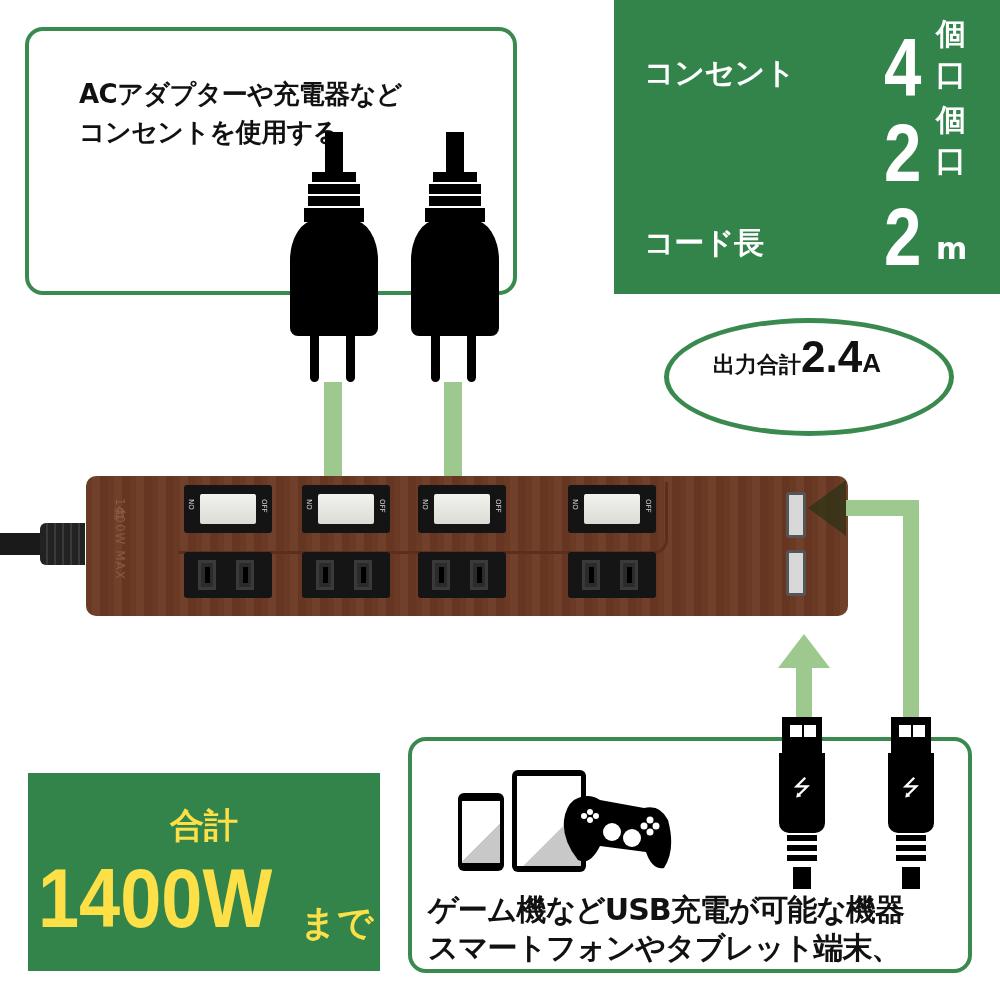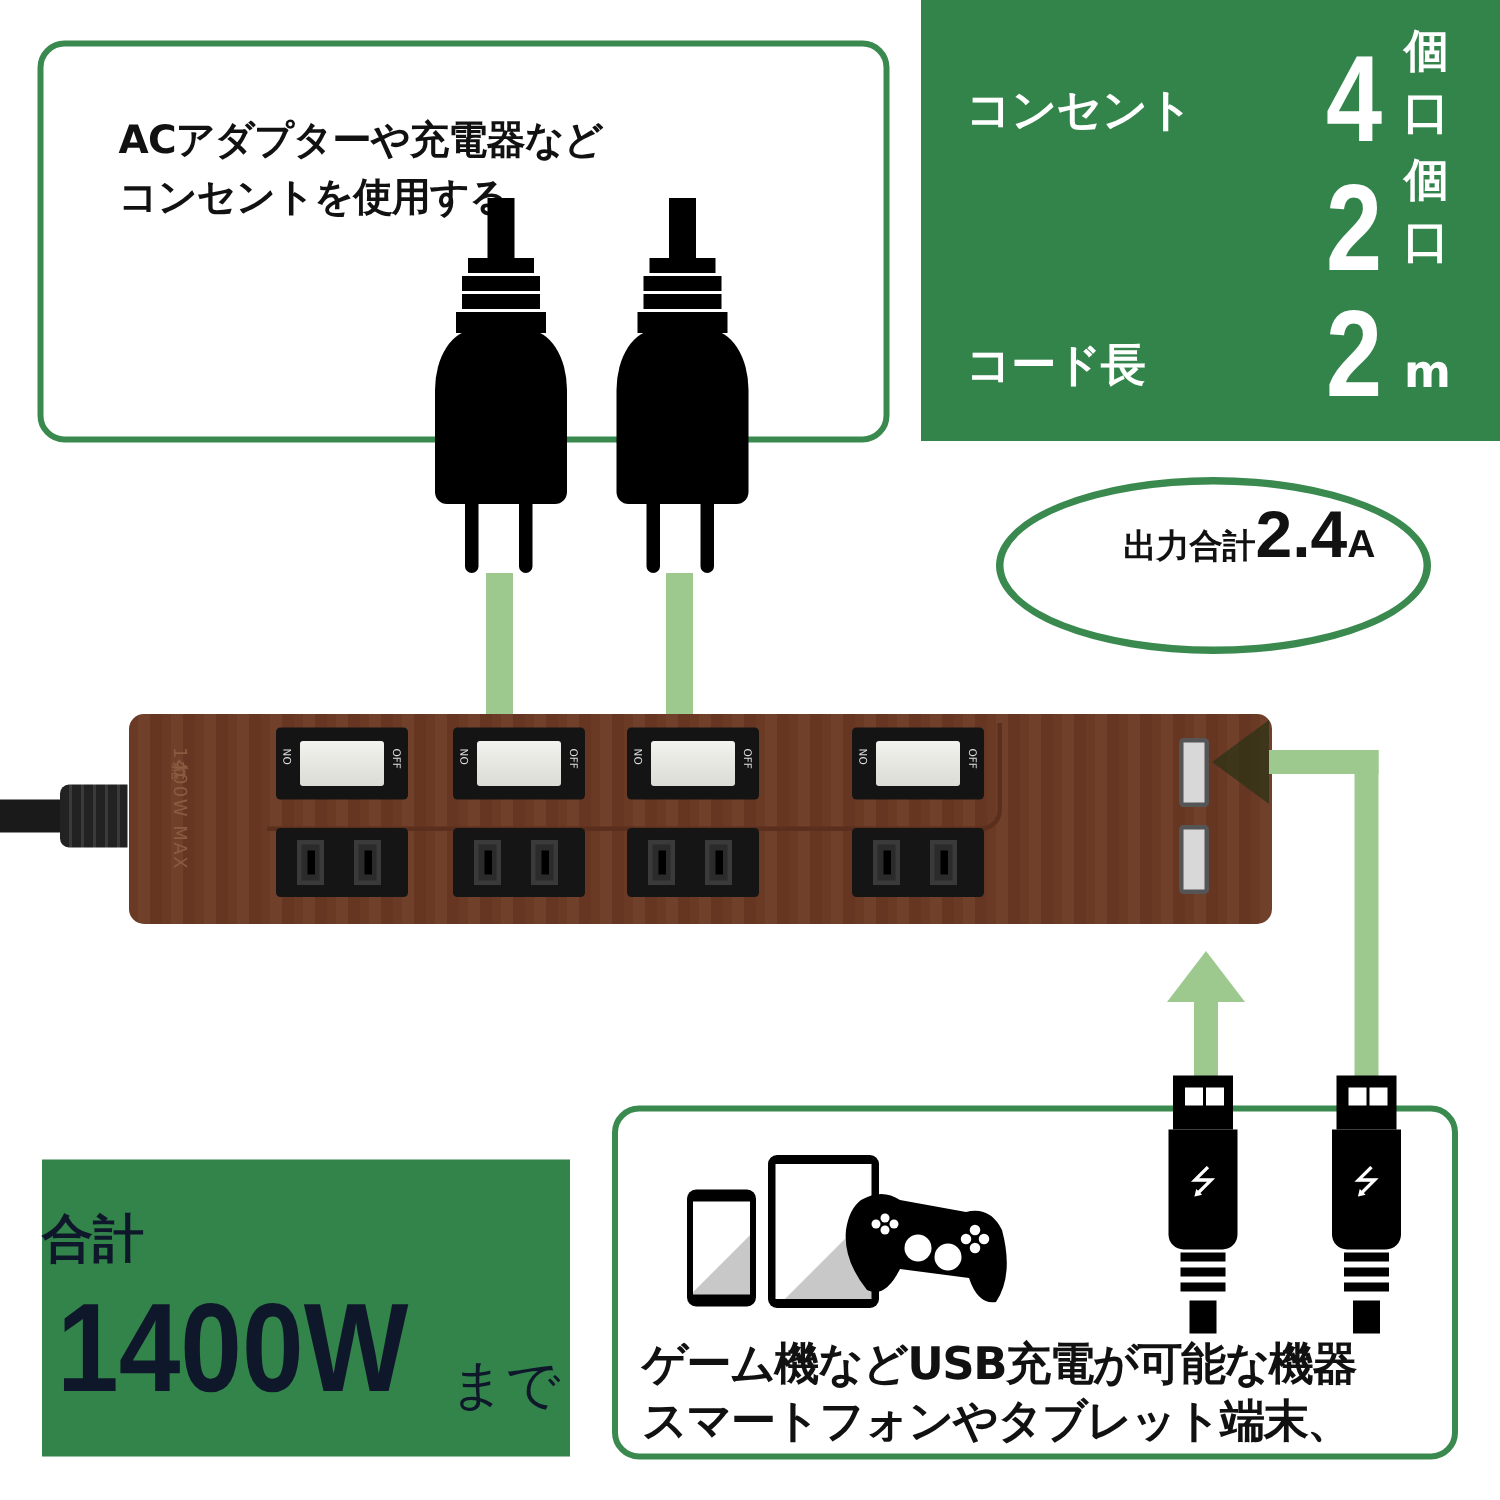--- a/index.html
+++ b/index.html
@@ -6,21 +6,21 @@
   html, body { width: 1000px; height: 1000px; background: #ffffff; overflow: hidden; }
   body { position: relative; font-family: "DejaVu Sans", "Liberation Sans", sans-serif; color: #111; }
 
   
   .outline-box {
     position: absolute;
     border: 4px solid #3a8a4f;
     border-radius: 18px;
     background: #fff;
   }
-  #ac-box { left: 25px; top: 27px; width: 568px; height: 268px; }
+  #ac-box { left: 25px; top: 27px; width: 492px; height: 268px; }
   #ac-text {
     position: absolute; left: 50px; top: 44px;
     font-weight: bold; font-size: 26px; line-height: 38px; letter-spacing: -0.5px;
   }
 
   
   #spec-panel {
     position: absolute; left: 614px; top: 0; width: 386px; height: 294px;
     background: #33844b; color: #fff;
   }
@@ -28,21 +28,21 @@
   .spec-label { position: absolute; left: 0; bottom: 10px; font-size: 30px; font-weight: bold; letter-spacing: -0.5px; }
   .spec-big { position: absolute; left: 240px; bottom: -4px; font-size: 82px; font-weight: bold; line-height: 82px; font-family: "Liberation Sans", sans-serif; transform: scaleX(0.82); transform-origin: left bottom; }
   .spec-unit { position: absolute; left: 292px; bottom: 8px; font-size: 30px; font-weight: bold; }
 
   
   #ic-ellipse {
     position: absolute; left: 664px; top: 318px; width: 290px; height: 118px;
     border: 5px solid #3a8a4f; border-radius: 50%;
     background: #fff;
   }
-  #ic-line1 { position: absolute; left: 44px; top: 12px; font-weight: bold; white-space: nowrap; margin-left: 36px; }
+  #ic-line1 { position: absolute; left: 44px; top: 12px; font-weight: bold; white-space: nowrap; }
   #ic-line1 .small { font-size: 22px; }
   #ic-line1 .big { font-size: 44px; font-family: "Liberation Sans", sans-serif; line-height: 44px; }
   #ic-line1 .unit { font-size: 26px; font-family: "Liberation Sans", sans-serif; }
   #ic-line2 { position: absolute; left: 56px; top: 64px; font-size: 24px; font-weight: bold; white-space: nowrap; }
 
   
   #cord { position: absolute; left: 0; top: 533px; width: 45px; height: 22px; background: #1a1a1a; border-radius: 0 4px 4px 0; }
   #cord-boot { position: absolute; left: 40px; top: 523px; width: 45px; height: 42px; background: repeating-linear-gradient(90deg, #222 0 6px, #3a3a3a 6px 8px); border-radius: 6px 0 0 6px; }
   #strip {
     position: absolute; left: 86px; top: 476px; width: 762px; height: 140px;
@@ -108,25 +108,25 @@
   
   .plug { position: absolute; width: 90px; height: 250px; }
   .plug .cable { position: absolute; left: 35px; top: 0; width: 18px; height: 40px; background: #000; }
   .plug .rib { position: absolute; height: 10px; background: #000; }
   .plug .body { position: absolute; left: 0; top: 88px; width: 88px; height: 116px; background: #000; border-radius: 26px 26px 8px 8px / 40px 40px 8px 8px; }
   .plug .prong { position: absolute; top: 200px; width: 9px; height: 50px; background: #000; border-radius: 0 0 5px 5px; }
 
   
   #watt-panel {
     position: absolute; left: 28px; top: 773px; width: 352px; height: 198px;
-    background: #33844b; color: #0f172a; text-align: left;
+    background: #33844b; color: #fde047; text-align: center;
   }
   #watt-label { position: absolute; left: 0; width: 100%; top: 30px; font-size: 34px; font-weight: bold; }
   #watt-value { position: absolute; left: 10px; top: 80px; font-size: 84px; font-weight: bold; font-family: "Liberation Sans", sans-serif; transform: scaleX(0.88); transform-origin: left top; line-height: 90px; }
-  #watt-suffix { position: absolute; left: 272px; top: 126px; font-size: 36px; font-weight: normal; }
+  #watt-suffix { position: absolute; left: 272px; top: 126px; font-size: 36px; font-weight: bold; }
 
   
   #usb-box { left: 408px; top: 737px; width: 564px; height: 236px; }
   #usb-text {
     position: absolute; left: 16px; top: 150px;
     font-weight: bold; font-size: 30px; line-height: 38px; letter-spacing: -1px; white-space: nowrap;
   }
 
   
   .usbplug { position: absolute; width: 46px; height: 170px; }

